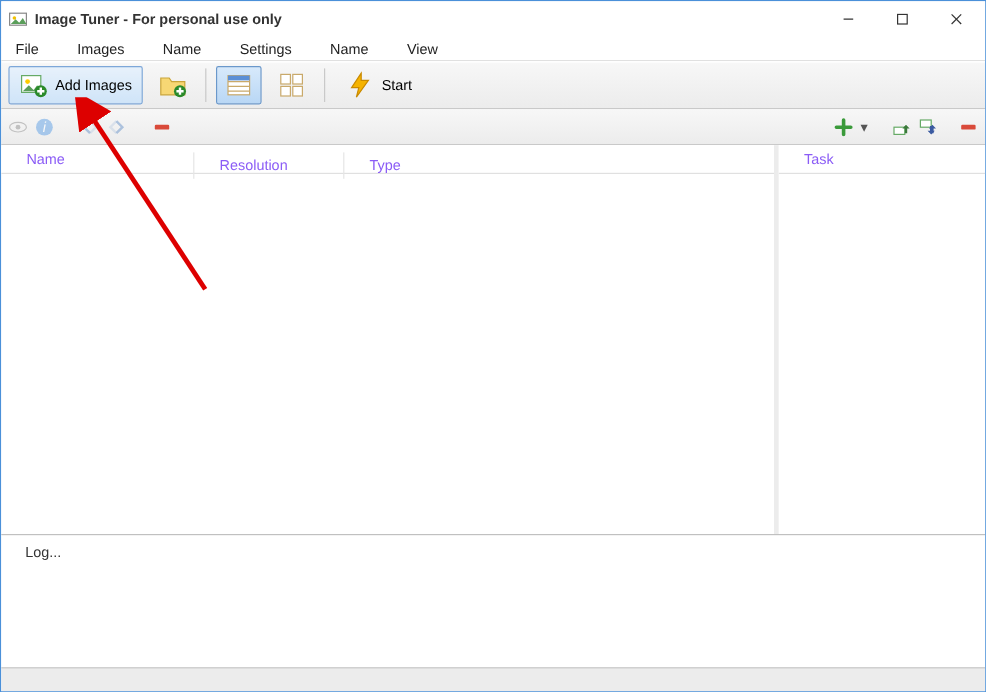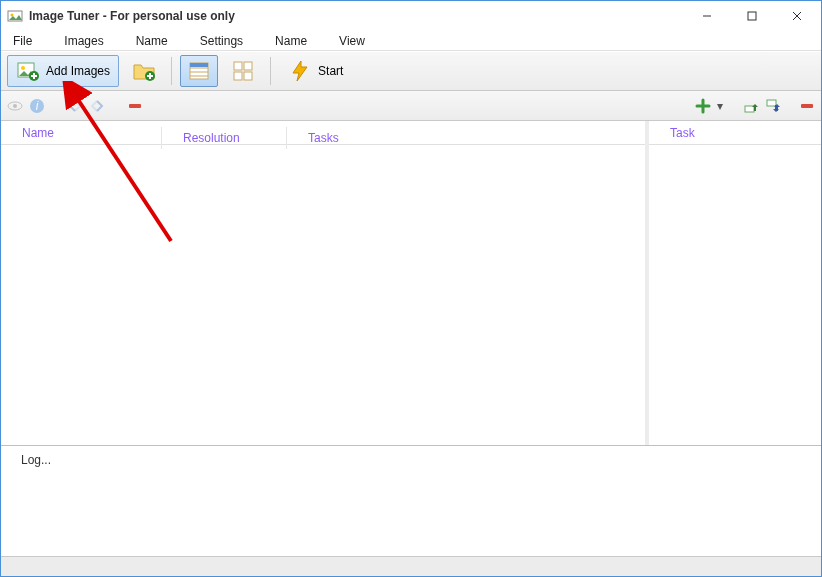--- a/index.html
+++ b/index.html
@@ -182,21 +182,21 @@
         <rect x="2" y="6" width="12" height="4" rx="1" fill="#d94a3a"></rect>
       </svg>
   </span>
 </div>
 
 <div class="content" style="position:relative;">
   <div class="panel-left">
     <div class="headers">
       <div class="col" style="width:160px">Name</div>
       <div class="col" style="width:125px">Resolution</div>
-      <div class="col" style="width:160px">Tasks</div>
+      <div class="col" style="width:160px">Type</div>
     </div>
     <div style="flex:1"></div>
   </div>
   <div class="panel-right">
     <div class="headers">
       <div class="col" style="flex:1">Task</div>
     </div>
     <div></div>
   </div>
 

